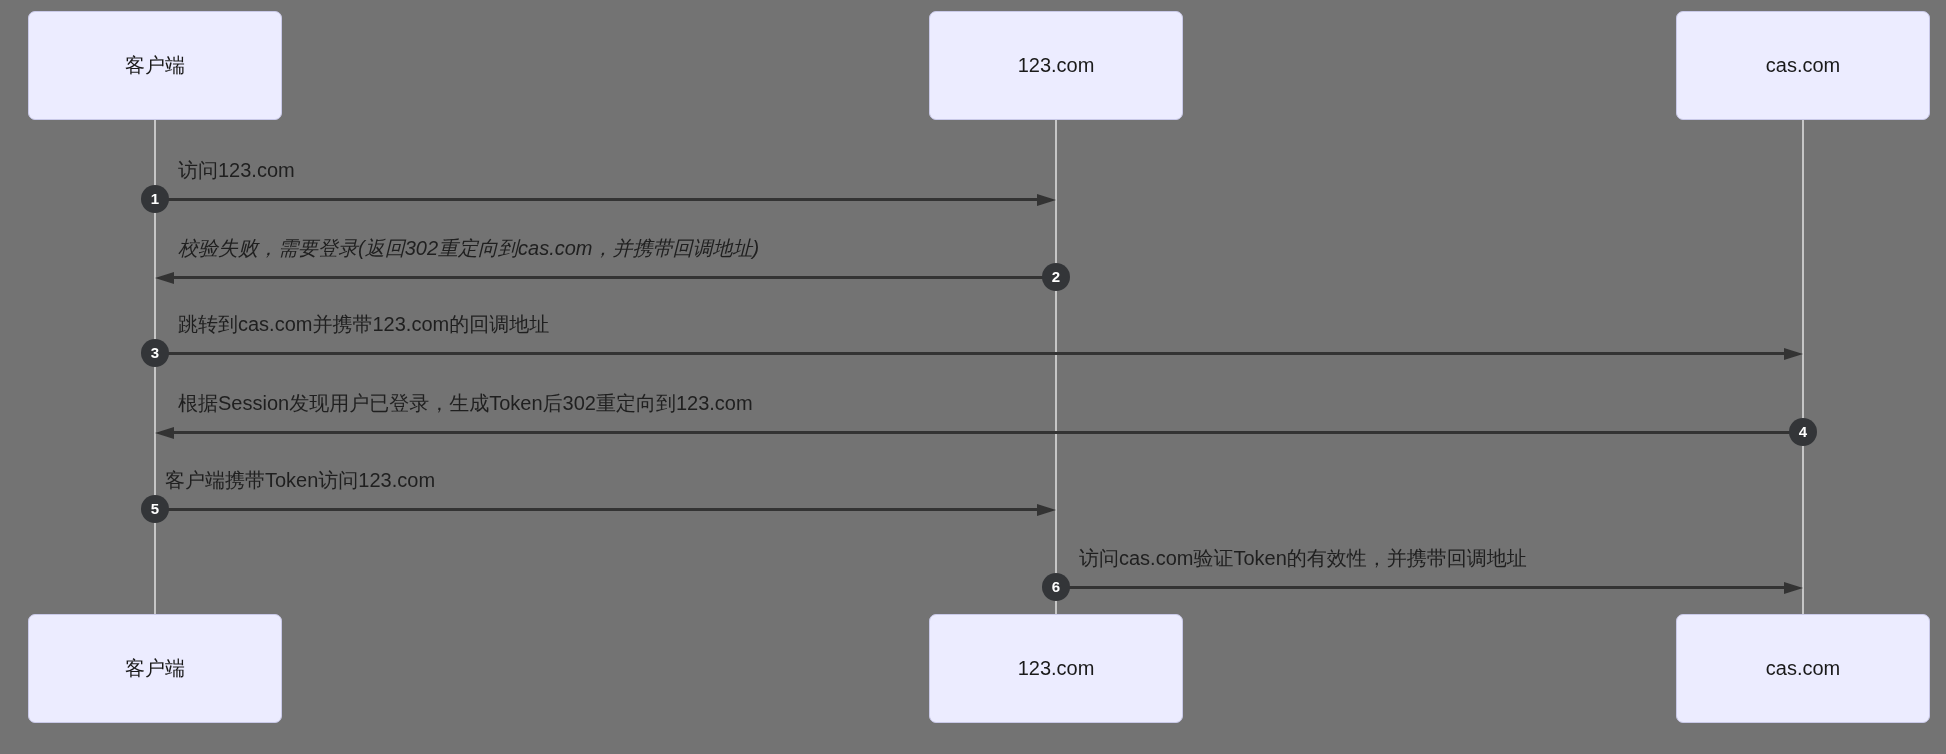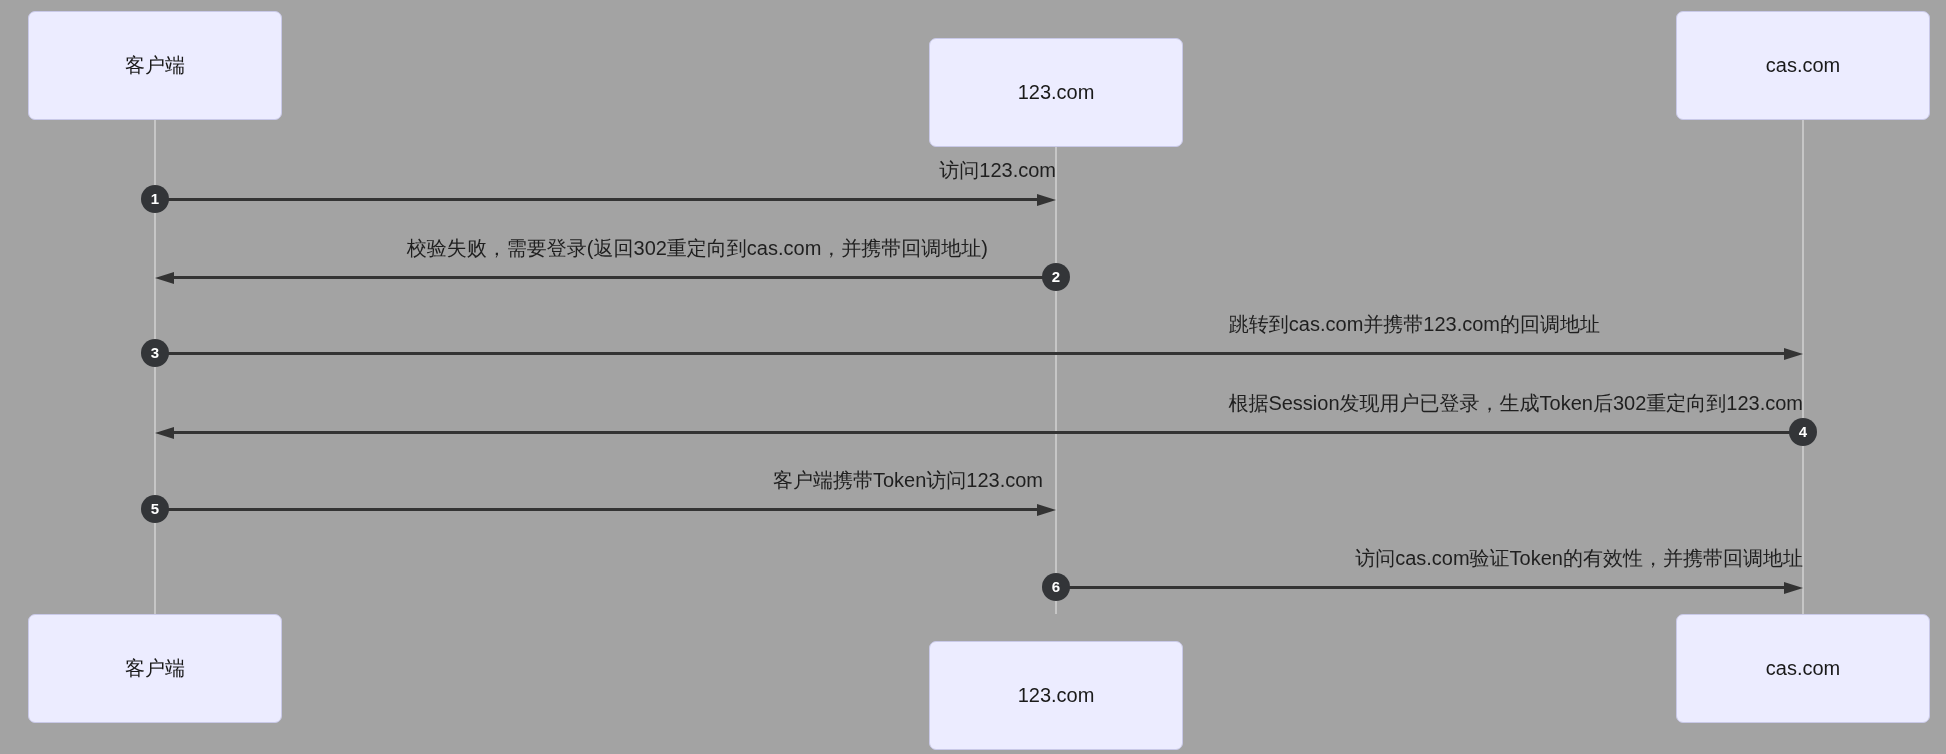--- a/index.html
+++ b/index.html
@@ -5,21 +5,21 @@
   * { margin: 0; padding: 0; box-sizing: border-box; }
   html, body { background: #ffffff; }
   body {
     font-family: "Liberation Sans", "DejaVu Sans", sans-serif;
     color: #1a1a1a;
   }
   .diagram {
     position: relative;
     width: 1946px;
     height: 754px;
-    background: #a3a3a3;
+    background: #737373;
     overflow: hidden;
   }
 
   
   .lifeline {
     position: absolute;
     top: 120px;
     height: 494px;
     width: 2px;
     background: #c6c6c6;
@@ -38,29 +38,29 @@
     border-radius: 7px;
     display: flex;
     align-items: center;
     justify-content: center;
     font-size: 20px;
     color: #1a1a1a;
   }
   .row-top .actor-box    { top: 11px; }
   .row-bottom .actor-box { top: 614px; }
   .actor-box.col-client { left: 28px; }
-  .actor-box.col-site   { left: 929px; margin-top: 27px; }
+  .actor-box.col-site   { left: 929px; }
   .actor-box.col-cas    { left: 1676px; align-items: center; }
 
   
   .msg-label {
     position: absolute;
     height: 28px;
     line-height: 28px;
-    text-align: right;
+    text-align: left;
     font-size: 20px;
     color: #1f1f1f;
     white-space: nowrap;
     padding-left: 23px;
   }
   .msg-line {
     position: absolute;
     height: 3px;
     background: #333333;
   }
@@ -86,21 +86,21 @@
     line-height: 28px;
   }
 
   
   .m1 .msg-label  { left: 155px; width: 901px; top: 156px; }
   .m1 .msg-line   { left: 155px; width: 883px; top: 198px; }
   .m1 .msg-arrow  { left: 1037px; top: 194px; }
   .m1 .msg-number { left: 141px; top: 185px; }
 
   
-  .m2 .msg-label  { left: 155px; width: 833px; top: 234px; }
+  .m2 .msg-label  { left: 155px; width: 833px; top: 234px; font-style: italic; }
   .m2 .msg-line   { left: 173px; width: 883px; top: 276px; }
   .m2 .msg-arrow  { left: 155px; top: 272px; }
   .m2 .msg-number { left: 1042px; top: 263px; }
 
   
   .m3 .msg-label  { left: 155px; width: 1445px; top: 310px; }
   .m3 .msg-line   { left: 155px; width: 1630px; top: 352px; }
   .m3 .msg-arrow  { left: 1784px; top: 348px; }
   .m3 .msg-number { left: 141px; top: 339px; }
 

